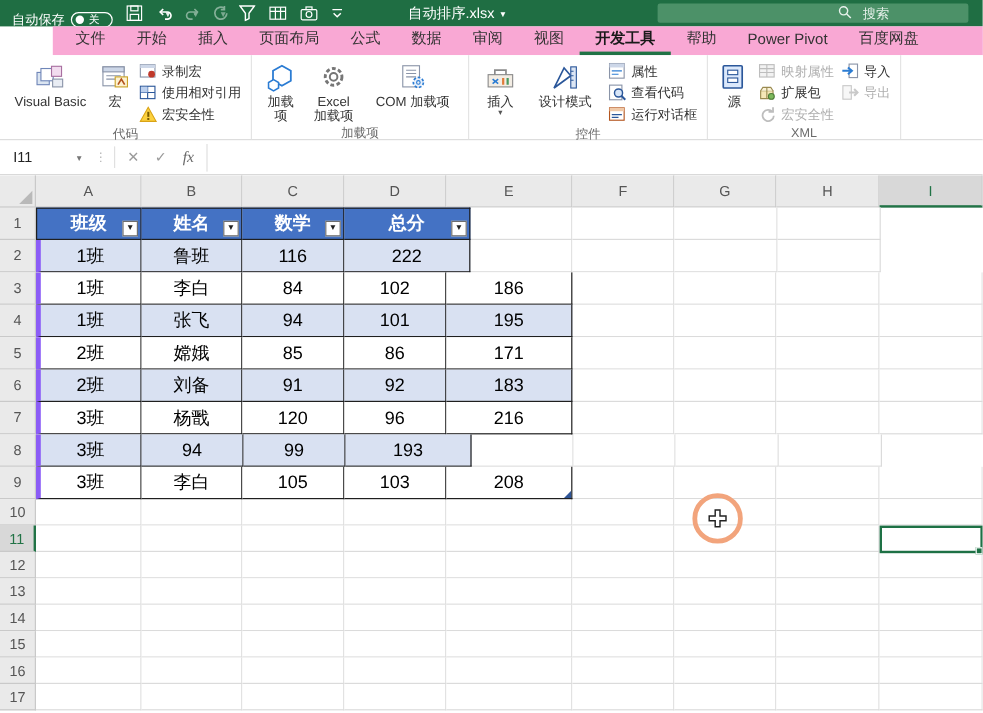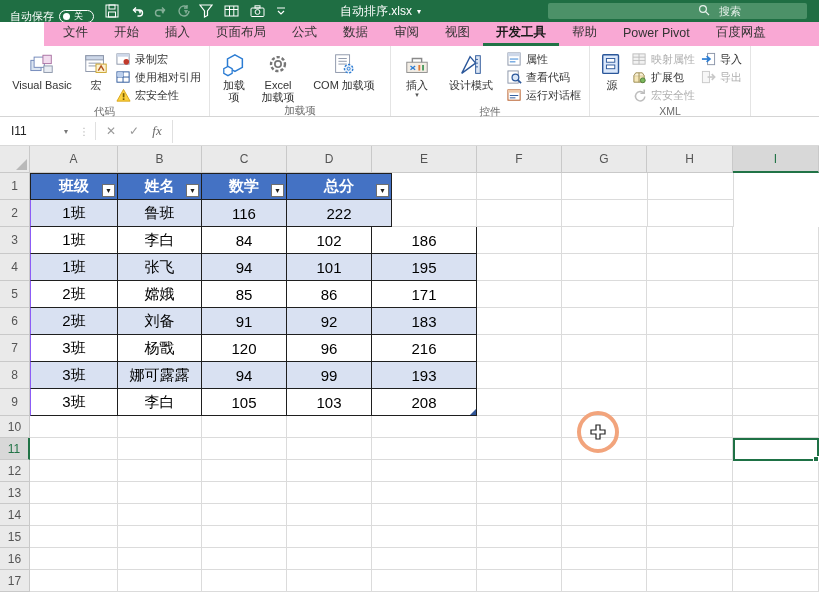--- a/index.html
+++ b/index.html
@@ -56,21 +56,21 @@
   .hdr { flex:none; background:#EAEAEA; color:#555; font-size:12px; display:flex; align-items:center; justify-content:center; border-right:1px solid #C9C9C9; border-bottom:1px solid #C9C9C9; }
   .hdr.sel { background:#D8D8D8; color:#217346; }
   .hdr.colsel { border-bottom:2px solid #217346; }
   .hdr.rowsel { border-right:2px solid #217346; }
   .corner { position:relative; }
   .corner:after { content:""; position:absolute; right:2px; bottom:2px; border-left:11px solid transparent; border-bottom:11px solid #B9B9B9; }
   .tblh { background:#4472C4; color:#fff; font-weight:bold; font-size:15px; display:flex; align-items:center; justify-content:center; position:relative; border-right:1px solid #1f1f1f; border-bottom:1px solid #1f1f1f; border-top:1px solid #1f1f1f; }
   .tblh.first { border-left:1px solid #1f1f1f; }
   .filter-btn { position:absolute; right:2px; bottom:2px; width:13px; height:13px; background:#fff; border:1px solid #6f6f6f; font-size:7px; line-height:11px; text-align:center; color:#222; }
   .tbld { font-size:15px; color:#000; display:flex; align-items:center; justify-content:center; border-right:1px solid #1f1f1f; border-bottom:1px solid #1f1f1f; background:#fff; position:relative; }
-  .tbld.first { border-left:1px solid #8b5cf6;text-align:right; }
+  .tbld.first { border-left:4px solid #8b5cf6;text-align:right; }
   .tbld.band { background:#D9E1F2; }
   .resize-handle { position:absolute; right:0; bottom:0; width:0; height:0; border-left:6px solid transparent; border-bottom:6px solid #2F5597; }
 
   .sel-box { position:absolute; left:733px; top:292px; width:86px; height:23px; border:2px solid #1E7145; }
   .fill-handle { position:absolute; right:-2px; bottom:-3px; width:6px; height:6px; background:#1E7145; border:1px solid #fff; }
   .cursor-ring { position:absolute; left:577px; top:265px; width:42px; height:42px; border:4px solid #F2A47C; border-radius:50%; }
   .cursor-plus { position:absolute; left:590px; top:278px; width:16px; height:16px; }
 </style>
 </head>
 <body>
@@ -512,21 +512,20 @@
           <div class="tbld" style="width: 85px; height: 27px;">96</div>
           <div class="tbld" style="width: 105px; height: 27px;">216</div>
           <div class="cell" style="width: 85px; height: 27px;"></div>
           <div class="cell" style="width: 85px; height: 27px;"></div>
           <div class="cell" style="width: 86px; height: 27px;"></div>
           <div class="cell" style="width: 86px; height: 27px;"></div>
         </div>
         <div class="grow">
           <div class="hdr" style="width: 30px; height: 27px;">8</div>
           <div class="tbld first band" style="width: 88px; height: 27px;">3班</div>
-          <div class="tbld band" style="width: 84px; height: 27px;">娜可露露</div>
           <div class="tbld band" style="width: 85px; height: 27px;">94</div>
           <div class="tbld band" style="width: 85px; height: 27px;">99</div>
           <div class="tbld band" style="width: 105px; height: 27px;">193</div>
           <div class="cell" style="width: 85px; height: 27px;"></div>
           <div class="cell" style="width: 85px; height: 27px;"></div>
           <div class="cell" style="width: 86px; height: 27px;"></div>
           <div class="cell" style="width: 86px; height: 27px;"></div>
         </div>
         <div class="grow">
           <div class="hdr" style="width: 30px; height: 27px;">9</div>

